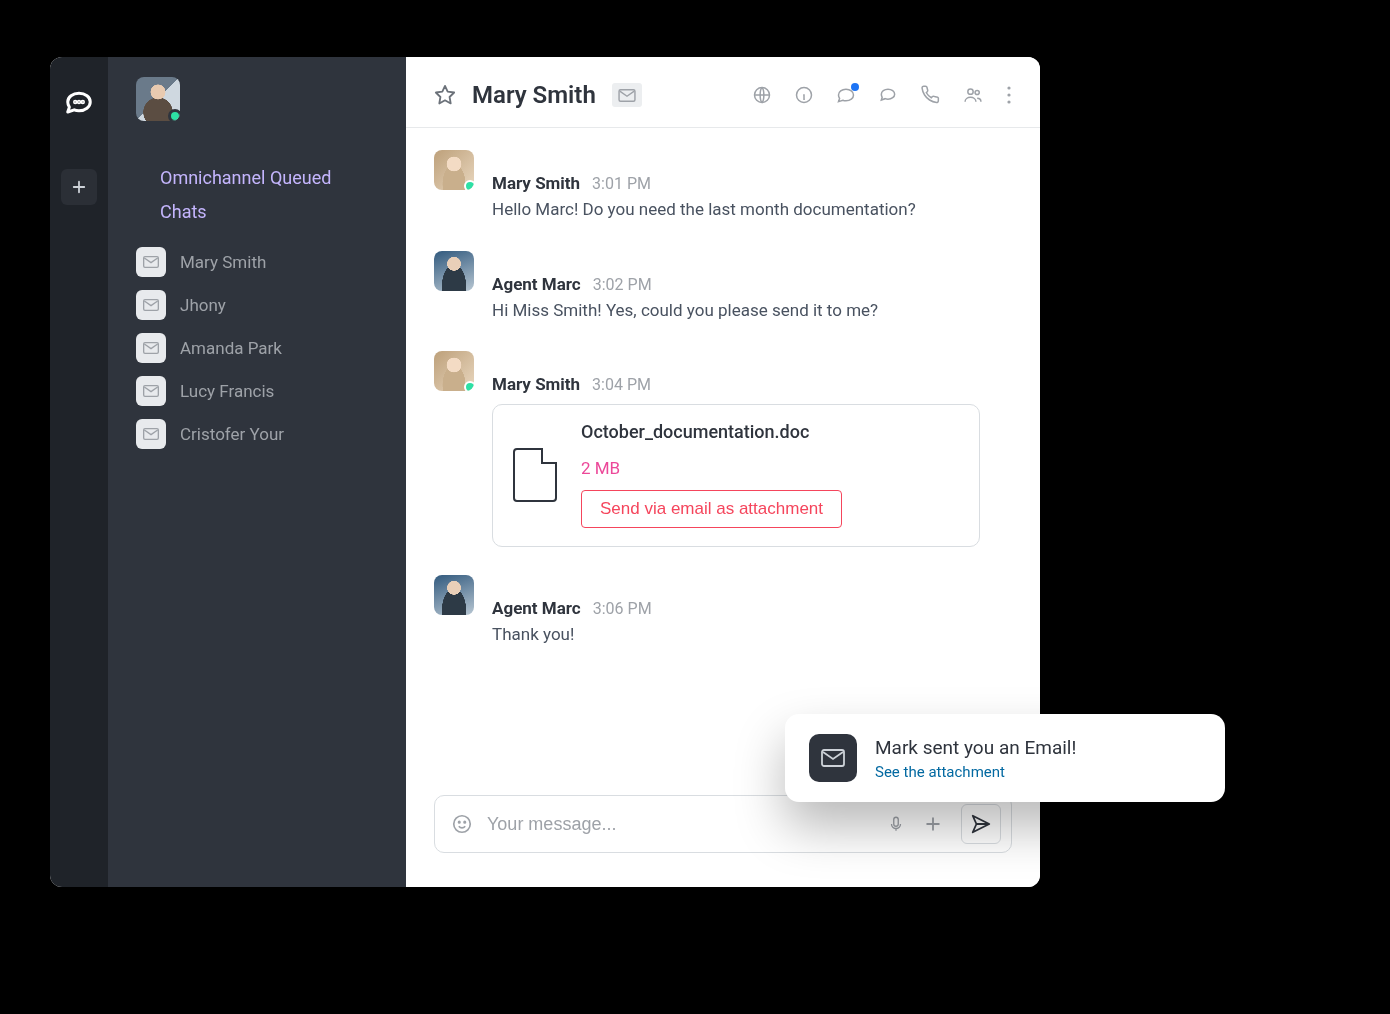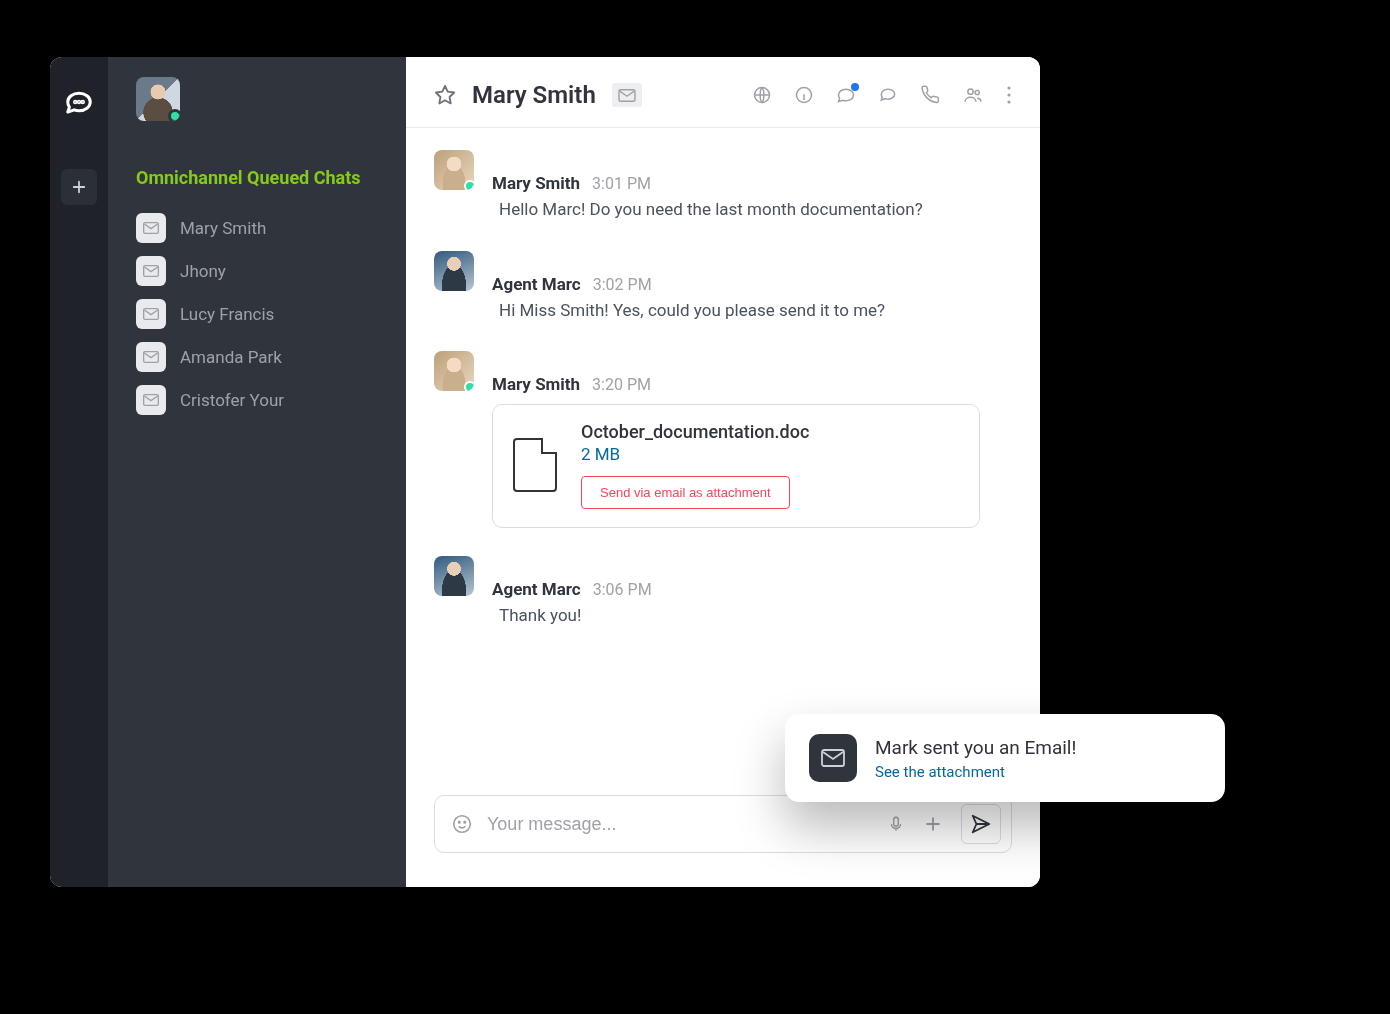--- a/index.html
+++ b/index.html
@@ -65,25 +65,26 @@
   }
   .presence-dot {
     position: absolute;
     right: -2px; bottom: -2px;
     width: 14px; height: 14px;
     border-radius: 50%;
     background: #2de0a5;
     border: 3px solid #2f343d;
   }
   .sidebar-title {
-    color: #84cc16;
+    color: #c4b5fd;
     font-size: 18px;
-    font-weight: 700;
+    font-weight: 400;
     line-height: 1.9;
     margin-bottom: 18px;
+    margin-left: 24px;
   }
   .chat-list { display:flex; flex-direction:column; gap: 13px; }
   .chat-item {
     display:flex; align-items:center; gap: 14px;
     cursor: pointer;
     color: #9ea2a8;
     font-size: 17px;
   }
   .chat-item .chip {
     width: 30px; height: 30px;
@@ -147,21 +148,21 @@
   }
   .avatar .dot {
     position:absolute; right:-2px; bottom:-2px;
     width:12px; height:12px; border-radius:50%;
     background:#2de0a5; border:2px solid #fff;
   }
   .msg-body { flex:1; }
   .msg-head { display:flex; gap:12px; align-items:baseline; margin-bottom:4px; }
   .sender { font-weight:700; color:#2f343d; font-size:17px; }
   .time { color:#9ea2a8; font-size:16px;margin-top:24px; }
-  .text { color:#495260; font-size:17px; line-height:1.5;margin-left:7px; }
+  .text { color:#495260; font-size:17px; line-height:1.5; }
   
   .attachment-card {
     margin-top:10px;
     border:1px solid #d9dde1;
     border-radius:10px;
     padding: 16px 20px 18px 20px;
     display:flex; gap:24px; align-items:center;
     max-width: 488px;
   }
   .file-icon {
@@ -172,30 +173,30 @@
   }
   .file-icon::before{
     content:"";
     position:absolute; top:-2px; right:-2px;
     width:14px; height:14px;
     background:#fff;
     border-left:2px solid #2f343d;
     border-bottom:2px solid #2f343d;
   }
   .file-meta .fname { font-size:18px; color:#2f343d; font-weight:500; }
-  .file-meta .fsize { font-size:17px; color:#0369a1; margin-top:2px; }
+  .file-meta .fsize { font-size:17px; color:#ec4899; margin-top:16px; }
   .send-via {
     margin-top:12px;
     display:inline-block;
     border:1.5px solid #f5455c;
     color:#f5455c;
     background:#fff;
     padding: 8px 18px;
     border-radius:4px;
-    font-size:13px;
+    font-size:17px;
     cursor:pointer;
   }
   
   .composer-wrap { padding: 0 28px 34px 28px; }
   .composer {
     border:1px solid #d9dde1;
     border-radius: 10px;
     height: 58px;
     display:flex; align-items:center;
     padding: 0 10px 0 16px;
@@ -282,30 +283,30 @@
         </span>
         <span>Jhony</span>
       </div>
       <div class="chat-item">
         <span class="chip">
           <svg width="16" height="12" viewBox="0 0 24 18" fill="none" stroke="#9ea2a8" stroke-width="2">
               <rect x="1" y="1" width="22" height="16" rx="2"></rect>
               <path d="M2 3l10 7 10-7"></path>
             </svg>
         </span>
-        <span>Lucy Francis</span>
+        <span>Amanda Park</span>
       </div>
       <div class="chat-item">
         <span class="chip">
           <svg width="16" height="12" viewBox="0 0 24 18" fill="none" stroke="#9ea2a8" stroke-width="2">
               <rect x="1" y="1" width="22" height="16" rx="2"></rect>
               <path d="M2 3l10 7 10-7"></path>
             </svg>
         </span>
-        <span>Amanda Park</span>
+        <span>Lucy Francis</span>
       </div>
       <div class="chat-item">
         <span class="chip">
           <svg width="16" height="12" viewBox="0 0 24 18" fill="none" stroke="#9ea2a8" stroke-width="2">
               <rect x="1" y="1" width="22" height="16" rx="2"></rect>
               <path d="M2 3l10 7 10-7"></path>
             </svg>
         </span>
         <span>Cristofer Your</span>
       </div>
@@ -401,21 +402,21 @@
         </div>
       </div>
 
       <div class="msg">
         <div class="avatar mary">
             <span class="dot"></span>
           </div>
         <div class="msg-body">
           <div class="msg-head">
             <span class="sender">Mary Smith</span>
-            <span class="time">3:20 PM</span>
+            <span class="time">3:04 PM</span>
           </div>
           <div class="attachment-card">
             <div class="file-icon"></div>
             <div class="file-meta">
               <div class="fname">October_documentation.doc</div>
               <div class="fsize">2 MB</div>
               <button class="send-via">Send via email as attachment</button>
             </div>
           </div>
         </div>

